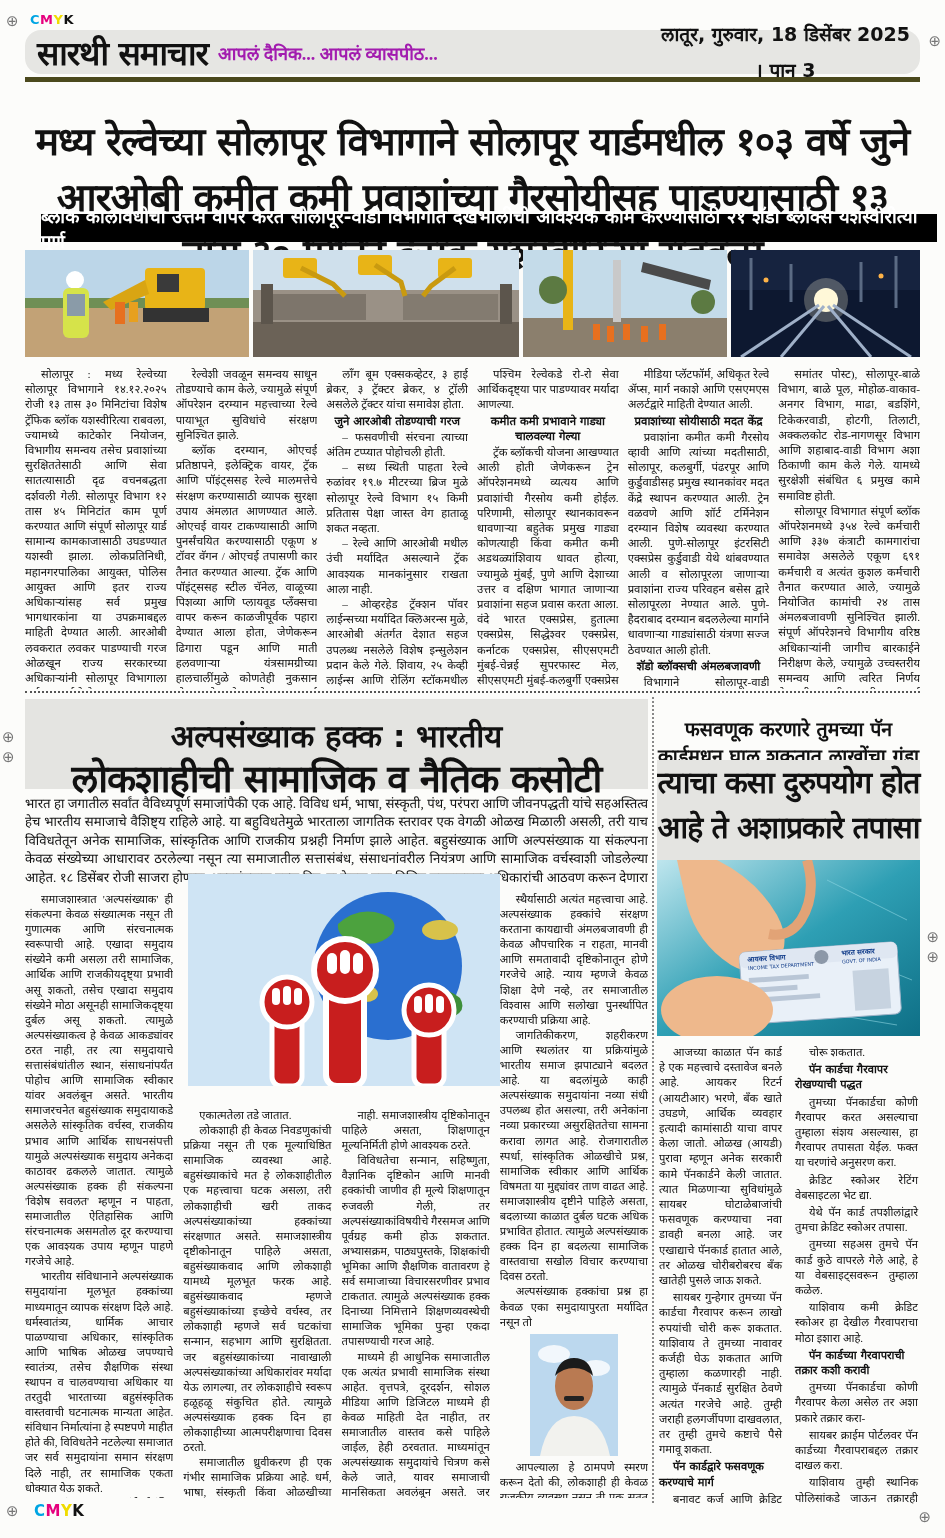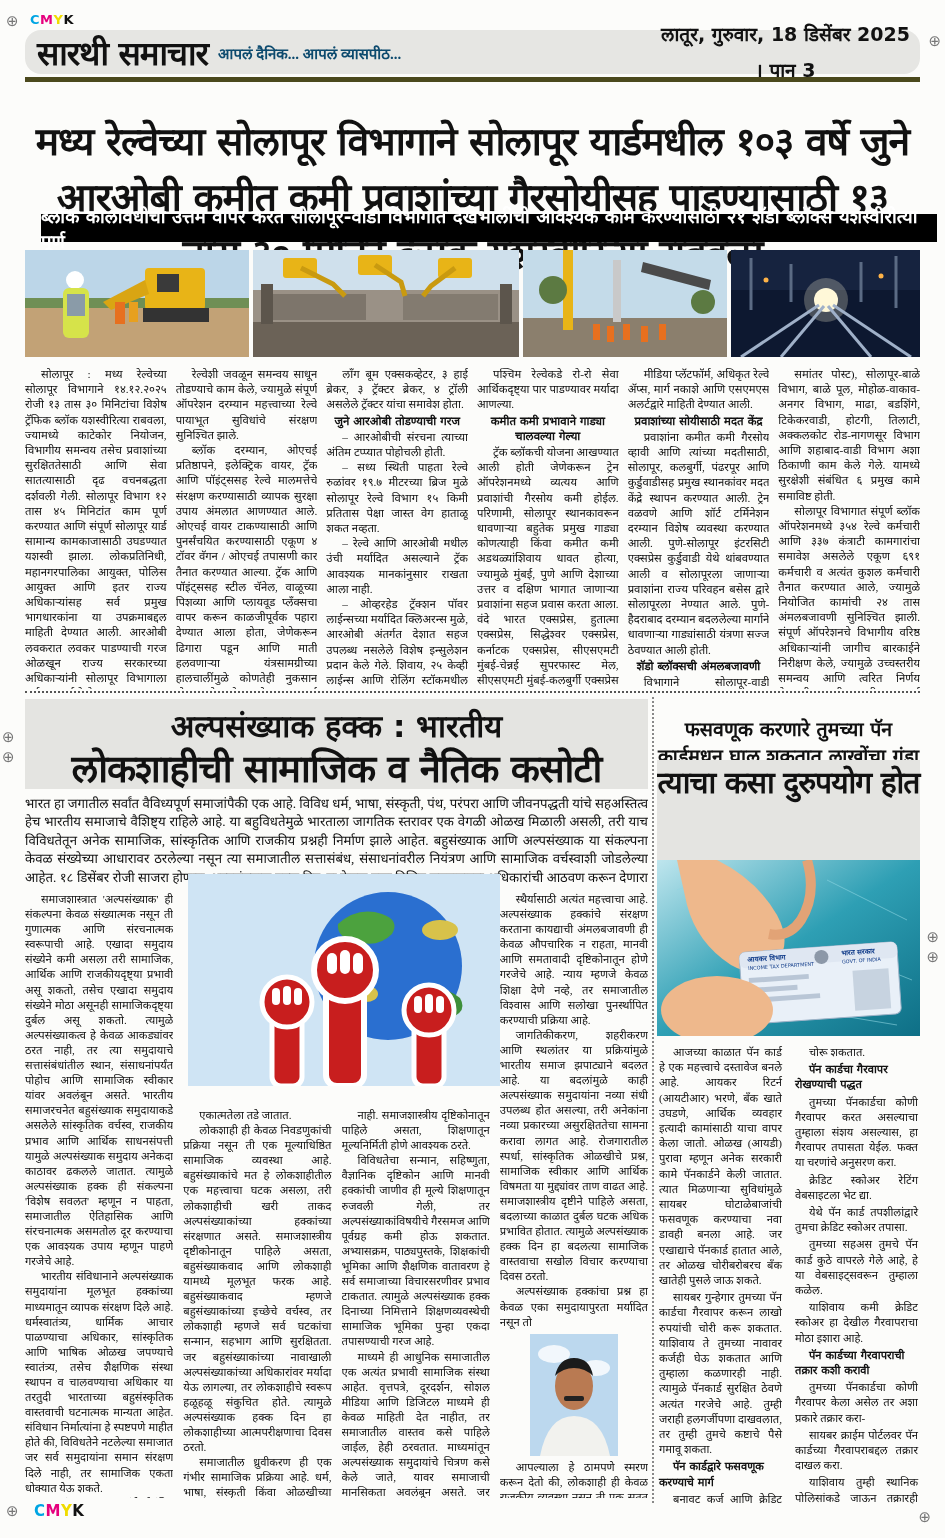--- a/index.html
+++ b/index.html
@@ -5,42 +5,42 @@
   html,body{margin:0;padding:0;background:#fbfbf9;}
   #page{position:relative;width:945px;height:1538px;background:#fcfcfa;overflow:hidden;
         font-family:"Liberation Serif",serif;color:#111;}
   .abs{position:absolute;}
   .regmark{font-family:"DejaVu Sans",sans-serif;font-size:15px;color:#777;}
   .cmyk{font-family:"DejaVu Sans",sans-serif;font-weight:bold;font-size:13px;letter-spacing:.5px;}
   .cmyk .c{color:#00a5e3}.cmyk .m{color:#e6007e}.cmyk .y{color:#f0dc00}.cmyk .k{color:#111}
   
   #masthead{left:25px;top:30px;width:895px;height:44px;background:#e6e6e3;display:flex;align-items:center;border-radius:16px;}
   #mast-title{font-family:"DejaVu Sans",sans-serif;font-weight:900;font-size:33px;margin-left:12px;letter-spacing:-1px;}
-  #mast-tag{font-size:15px;font-weight:bold;margin:14px 0 12px 10px;color:#0c4a6e;}
+  #mast-tag{font-size:18px;font-weight:bold;margin:14px 0 12px 10px;color:#a21caf;}
   #mast-right{margin-left:auto;margin-right:10px;font-family:"DejaVu Sans",sans-serif;font-weight:bold;font-size:19px;display:flex;gap:10px;align-items:center;flex-direction:column;}
   #rule{left:25px;top:77px;width:895px;height:5px;background:#4b491d;}
   
   #lead-headline{left:25px;top:88px;width:895px;height:122px;text-align:center;
      font-family:"DejaVu Sans",sans-serif;font-weight:900;font-size:39px;line-height:56px;letter-spacing:-1px;}
   #lead-strap{left:25px;top:214px;width:896px;height:28px;background:#000;color:#fff;
      display:flex;align-items:center;justify-content:center;font-family:"DejaVu Sans",sans-serif;
      font-weight:bold;font-size:18.5px;margin-left:16px;}
   #photo-row{left:25px;top:250px;width:895px;height:107px;display:flex;gap:4px;}
   #photo-row figure{margin:0;position:relative;overflow:hidden;background:#9db;}
   #lead-cols{left:25px;top:367px;width:895px;height:322px;display:flex;gap:9px;}
   .col{flex:1;overflow:hidden;text-align:justify;font-size:11.3px;line-height:15.2px;}
   .col p{margin:0;text-indent:16px;}
   .col p.sub{text-indent:0;text-align:center;font-weight:bold;font-family:"DejaVu Sans",sans-serif;font-size:11.5px;margin:1px 0;}
   
   #hr-dot{left:25px;top:691px;width:895px;border-top:2px dotted #555;}
   #v-dot{left:652px;top:697px;height:806px;border-left:2px dotted #888;}
   
   #oped-hl{left:25px;top:699px;width:623px;height:90px;background:#e4e4e1;text-align:center;
      font-family:"DejaVu Sans",sans-serif;font-weight:900;}
-  #oped-hl .l1{font-size:31px;line-height:40px;margin-top:7px;}
+  #oped-hl .l1{font-size:31px;line-height:40px;margin-top:17px;}
   #oped-hl .l2{font-size:38px;line-height:46px;letter-spacing:-1px;}
   #oped-intro{left:25px;top:795px;width:623px;height:92px;font-size:13.2px;line-height:18.4px;text-align:justify;overflow:hidden;}
   #oped-cols{left:25px;top:892px;width:623px;height:606px;display:flex;gap:10px;}
   .opc{flex:1;overflow:hidden;text-align:justify;font-size:11.2px;line-height:15.1px;}
   .opc p{margin:0;text-indent:16px;}
   .pad-img{padding-top:216px;}
   #fists-fig{left:188px;top:874px;width:312px;height:212px;margin:0;}
   #author-fig{margin:4px auto;width:88px;height:122px;display:block;}
   
   #pan-hl{left:657px;top:700px;width:263px;text-align:center;font-family:"DejaVu Sans",sans-serif;
@@ -159,21 +159,21 @@
   <div class="col">
         <p>सोलापूर : मध्य रेल्वेच्या सोलापूर विभागाने १४.१२.२०२५ रोजी १३ तास ३० मिनिटांचा विशेष ट्रॅफिक ब्लॉक यशस्वीरित्या राबवला, ज्यामध्ये काटेकोर नियोजन, विभागीय समन्वय तसेच प्रवाशांच्या सुरक्षिततेसाठी आणि सेवा सातत्यासाठी दृढ वचनबद्धता दर्शवली गेली. सोलापूर विभाग १२ तास ४५ मिनिटांत काम पूर्ण करण्यात आणि संपूर्ण सोलापूर यार्ड सामान्य कामकाजासाठी उघडण्यात यशस्वी झाला. लोकप्रतिनिधी, महानगरपालिका आयुक्त, पोलिस आयुक्त आणि इतर राज्य अधिकाऱ्यांसह सर्व प्रमुख भागधारकांना या उपक्रमाबद्दल माहिती देण्यात आली. आरओबी लवकरात लवकर पाडण्याची गरज ओळखून राज्य सरकारच्या अधिकाऱ्यांनी सोलापूर विभागाला पूर्ण सहकार्य केले.</p>
       </div>
   <div class="col">
         <p>रेल्वेशी जवळून समन्वय साधून तोडण्याचे काम केले, ज्यामुळे संपूर्ण ऑपरेशन दरम्यान महत्त्वाच्या रेल्वे पायाभूत सुविधांचे संरक्षण सुनिश्चित झाले.</p>
         <p>ब्लॉक दरम्यान, ओएचई प्रतिष्ठापने, इलेक्ट्रिक वायर, ट्रॅक आणि पॉइंट्ससह रेल्वे मालमत्तेचे संरक्षण करण्यासाठी व्यापक सुरक्षा उपाय अंमलात आणण्यात आले. ओएचई वायर टाकण्यासाठी आणि पुनर्संचयित करण्यासाठी एकूण ४ टॉवर वॅगन / ओएचई तपासणी कार तैनात करण्यात आल्या. ट्रॅक आणि पॉइंट्ससह स्टील चॅनेल, वाळूच्या पिशव्या आणि प्लायवूड प्लँक्सचा वापर करून काळजीपूर्वक पहारा देण्यात आला होता, जेणेकरून ढिगारा पडून आणि माती हलवणाऱ्या यंत्रसामग्रीच्या हालचालींमुळे कोणतेही नुकसान होऊ नये. तोडण्याचे काम पूर्ण झाल्यानंतर, सर्व निर्धारित सुरक्षा नियमांचे काटेकोरपणे पालन करून रेल्वे वाहतूक सुरळीत करण्यात आली.</p>
       </div>
   <div class="col">
         <p>लाँग बूम एक्सकव्हेटर, ३ हाई ब्रेकर, ३ ट्रॅक्टर ब्रेकर, ४ ट्रॉली असलेले ट्रॅक्टर यांचा समावेश होता.</p>
         <p class="sub">जुने आरओबी तोडण्याची गरज</p>
-        <p>– आरओबीची संरचना त्याच्या अंतिम टप्प्यात पोहोचली होती.</p>
+        <p>– फसवणीची संरचना त्याच्या अंतिम टप्प्यात पोहोचली होती.</p>
         <p>– सध्य स्थिती पाहता रेल्वे रुळांवर १९.७ मीटरच्या ब्रिज मुळे सोलापूर रेल्वे विभाग १५ किमी प्रतितास पेक्षा जास्त वेग हाताळू शकत नव्हता.</p>
         <p>– रेल्वे आणि आरओबी मधील उंची मर्यादित असल्याने ट्रॅक आवश्यक मानकांनुसार राखता आला नाही.</p>
         <p>– ओव्हरहेड ट्रॅक्शन पॉवर लाईन्सच्या मर्यादित क्लिअरन्स मुळे, आरओबी अंतर्गत देशात सहज उपलब्ध नसलेले विशेष इन्सुलेशन प्रदान केले गेले. शिवाय, २५ केव्ही लाईन्स आणि रोलिंग स्टॉकमधील पृथक्करण देखील किमान सुरक्षित पृथक्करणापेक्षा कमी होते. सोलापूर जवळील पाकणी येथे आयओसीएल साईडिंगद्वारे पेट्रोलियम लोडिंग दुप्पट होणार असल्याने, या क्लिअरन्समुळे या आरओबी अंतर्गत ज्वलनशील मालवाहतुकीवर परिणाम होऊ लागला.</p>
       </div>
   <div class="col">
         <p>पश्चिम रेल्वेकडे रो-रो सेवा आर्थिकदृष्ट्या पार पाडण्यावर मर्यादा आणल्या.</p>
         <p class="sub">कमीत कमी प्रभावाने गाड्या चालवल्या गेल्या</p>
         <p>ट्रॅक ब्लॉकची योजना आखण्यात आली होती जेणेकरून ट्रेन ऑपरेशनमध्ये व्यत्यय आणि प्रवाशांची गैरसोय कमी होईल. परिणामी, सोलापूर स्थानकावरून धावणाऱ्या बहुतेक प्रमुख गाड्या कोणत्याही किंवा कमीत कमी अडथळ्यांशिवाय धावत होत्या, ज्यामुळे मुंबई, पुणे आणि देशाच्या उत्तर व दक्षिण भागात जाणाऱ्या प्रवाशांना सहज प्रवास करता आला. वंदे भारत एक्सप्रेस, हुतात्मा एक्सप्रेस, सिद्धेश्वर एक्सप्रेस, कर्नाटक एक्सप्रेस, सीएसएमटी मुंबई-चेन्नई सुपरफास्ट मेल, सीएसएमटी मुंबई-कलबुर्गी एक्सप्रेस आणि कलबुर्गी-कोल्हापूर एक्सप्रेस यांसारख्या गाड्यांची वाहतूक सुरळीत राहिली.</p>
       </div>
   <div class="col">
@@ -270,20 +270,21 @@
     <div>
           <p>आपल्याला हे ठामपणे स्मरण करून देतो की, लोकशाही ही केवळ राजकीय व्यवस्था नसून ती एक सतत चालणारी सामाजिक प्रक्रिया आहे. अल्पसंख्याक समुदाय भयमुक्त वातावरणात, आत्मसन्मानाने आणि समान संधींसह जगू शकतील, तेव्हाच भारतीय लोकशाही खऱ्या अर्थाने सशक्त ठरेल. अल्पसंख्याक हक्कांचे रक्षण करणे ही केवळ शासनाची किंवा न्यायव्यवस्थेची जबाबदारी नसून, प्रत्येक सजग नागरिकाची सामाजिक आणि नैतिक जबाबदारी आहे. कारण ज्या समाजात सर्व घटकांना समान सन्मान, समान हक्क आणि समान संधी मिळतात, तोच समाज खऱ्या अर्थाने न्याय्य, संवेदनशील आणि टिकाऊ लोकशाही समाज ठरतो.</p>
         </div>
 
   </div>
 </div>
 
 <h2 id="pan-hl" class="abs">फसवणूक करणारे तुमच्या पॅन कार्डमधून घालू शकतात लाखोंचा गंडा</h2>
 <div id="pan-sub" class="abs">
   <div>त्याचा कसा दुरुपयोग होत</div>
+  <div>आहे ते अशाप्रकारे तपासा</div>
 </div>
 
 <figure id="pan-fig" class="abs">
   <svg width="263" height="176" viewBox="0 0 263 176">
     <defs>
       <linearGradient id="teal" x1="0" y1="0" x2="1" y2="1">
         <stop offset="0" stop-color="#bfe6ee"></stop>
             <stop offset=".5" stop-color="#2e9fb4"></stop>
             <stop offset="1" stop-color="#0e6f86"></stop>
       </linearGradient>

